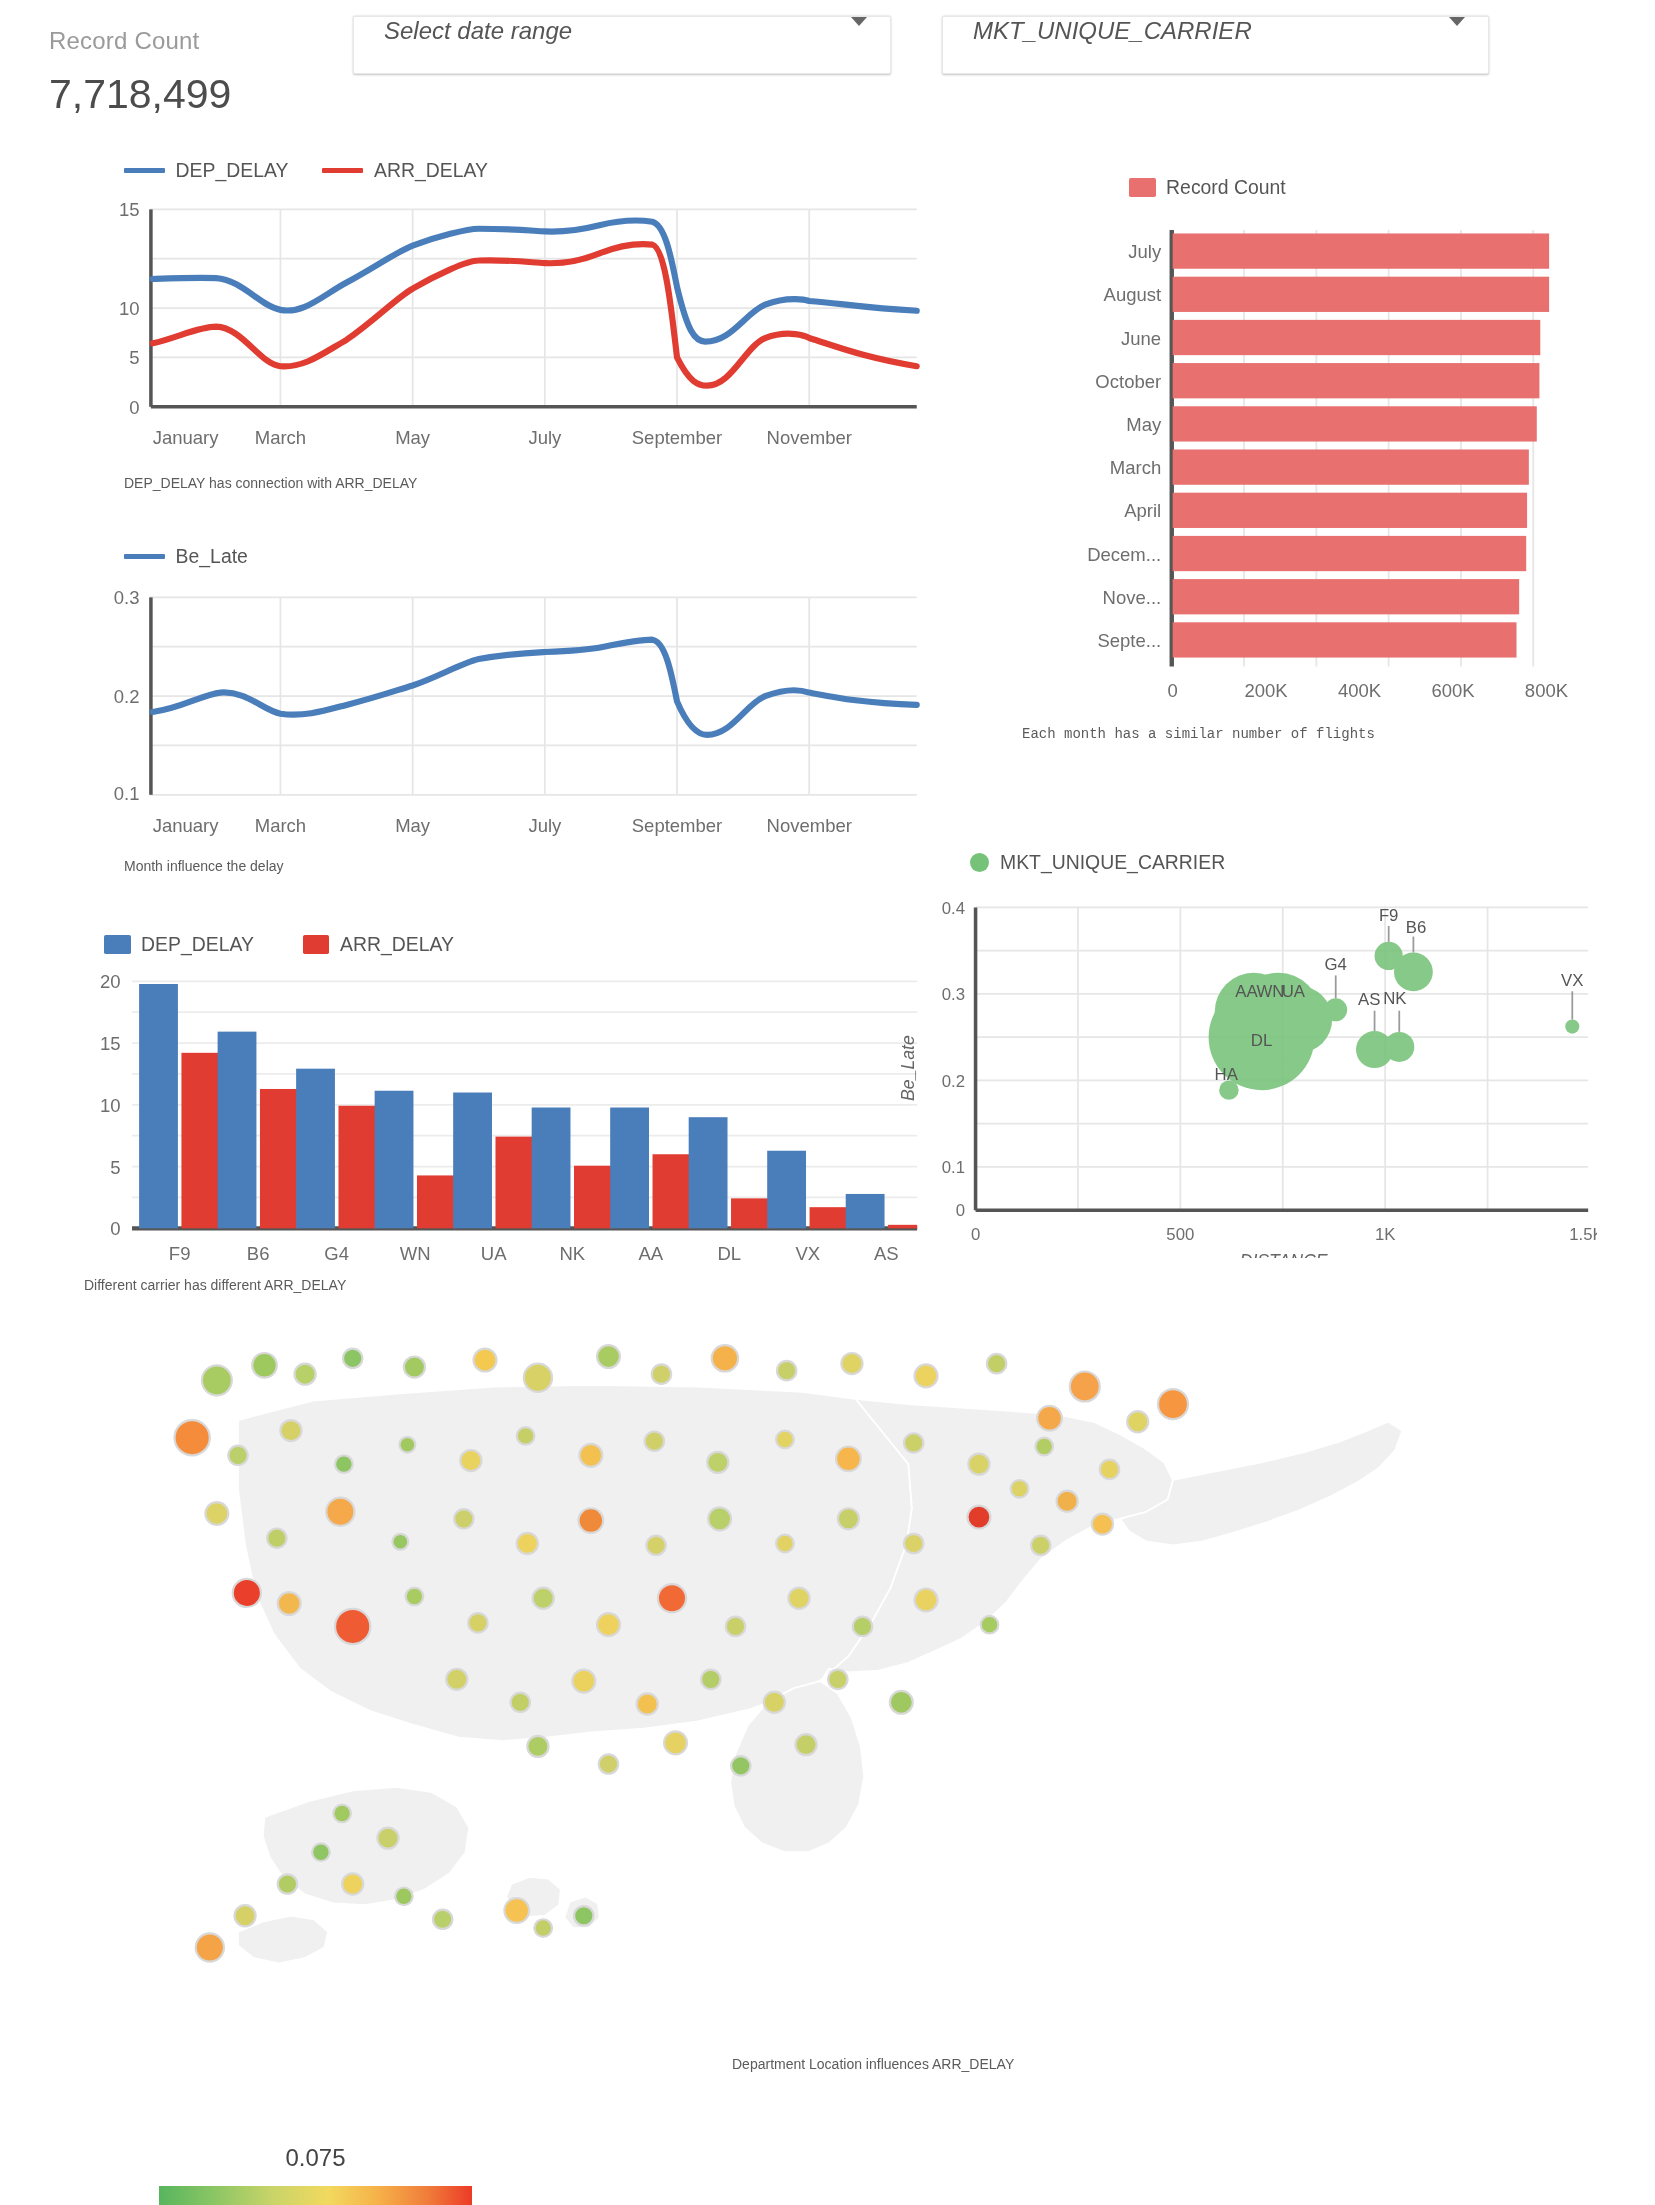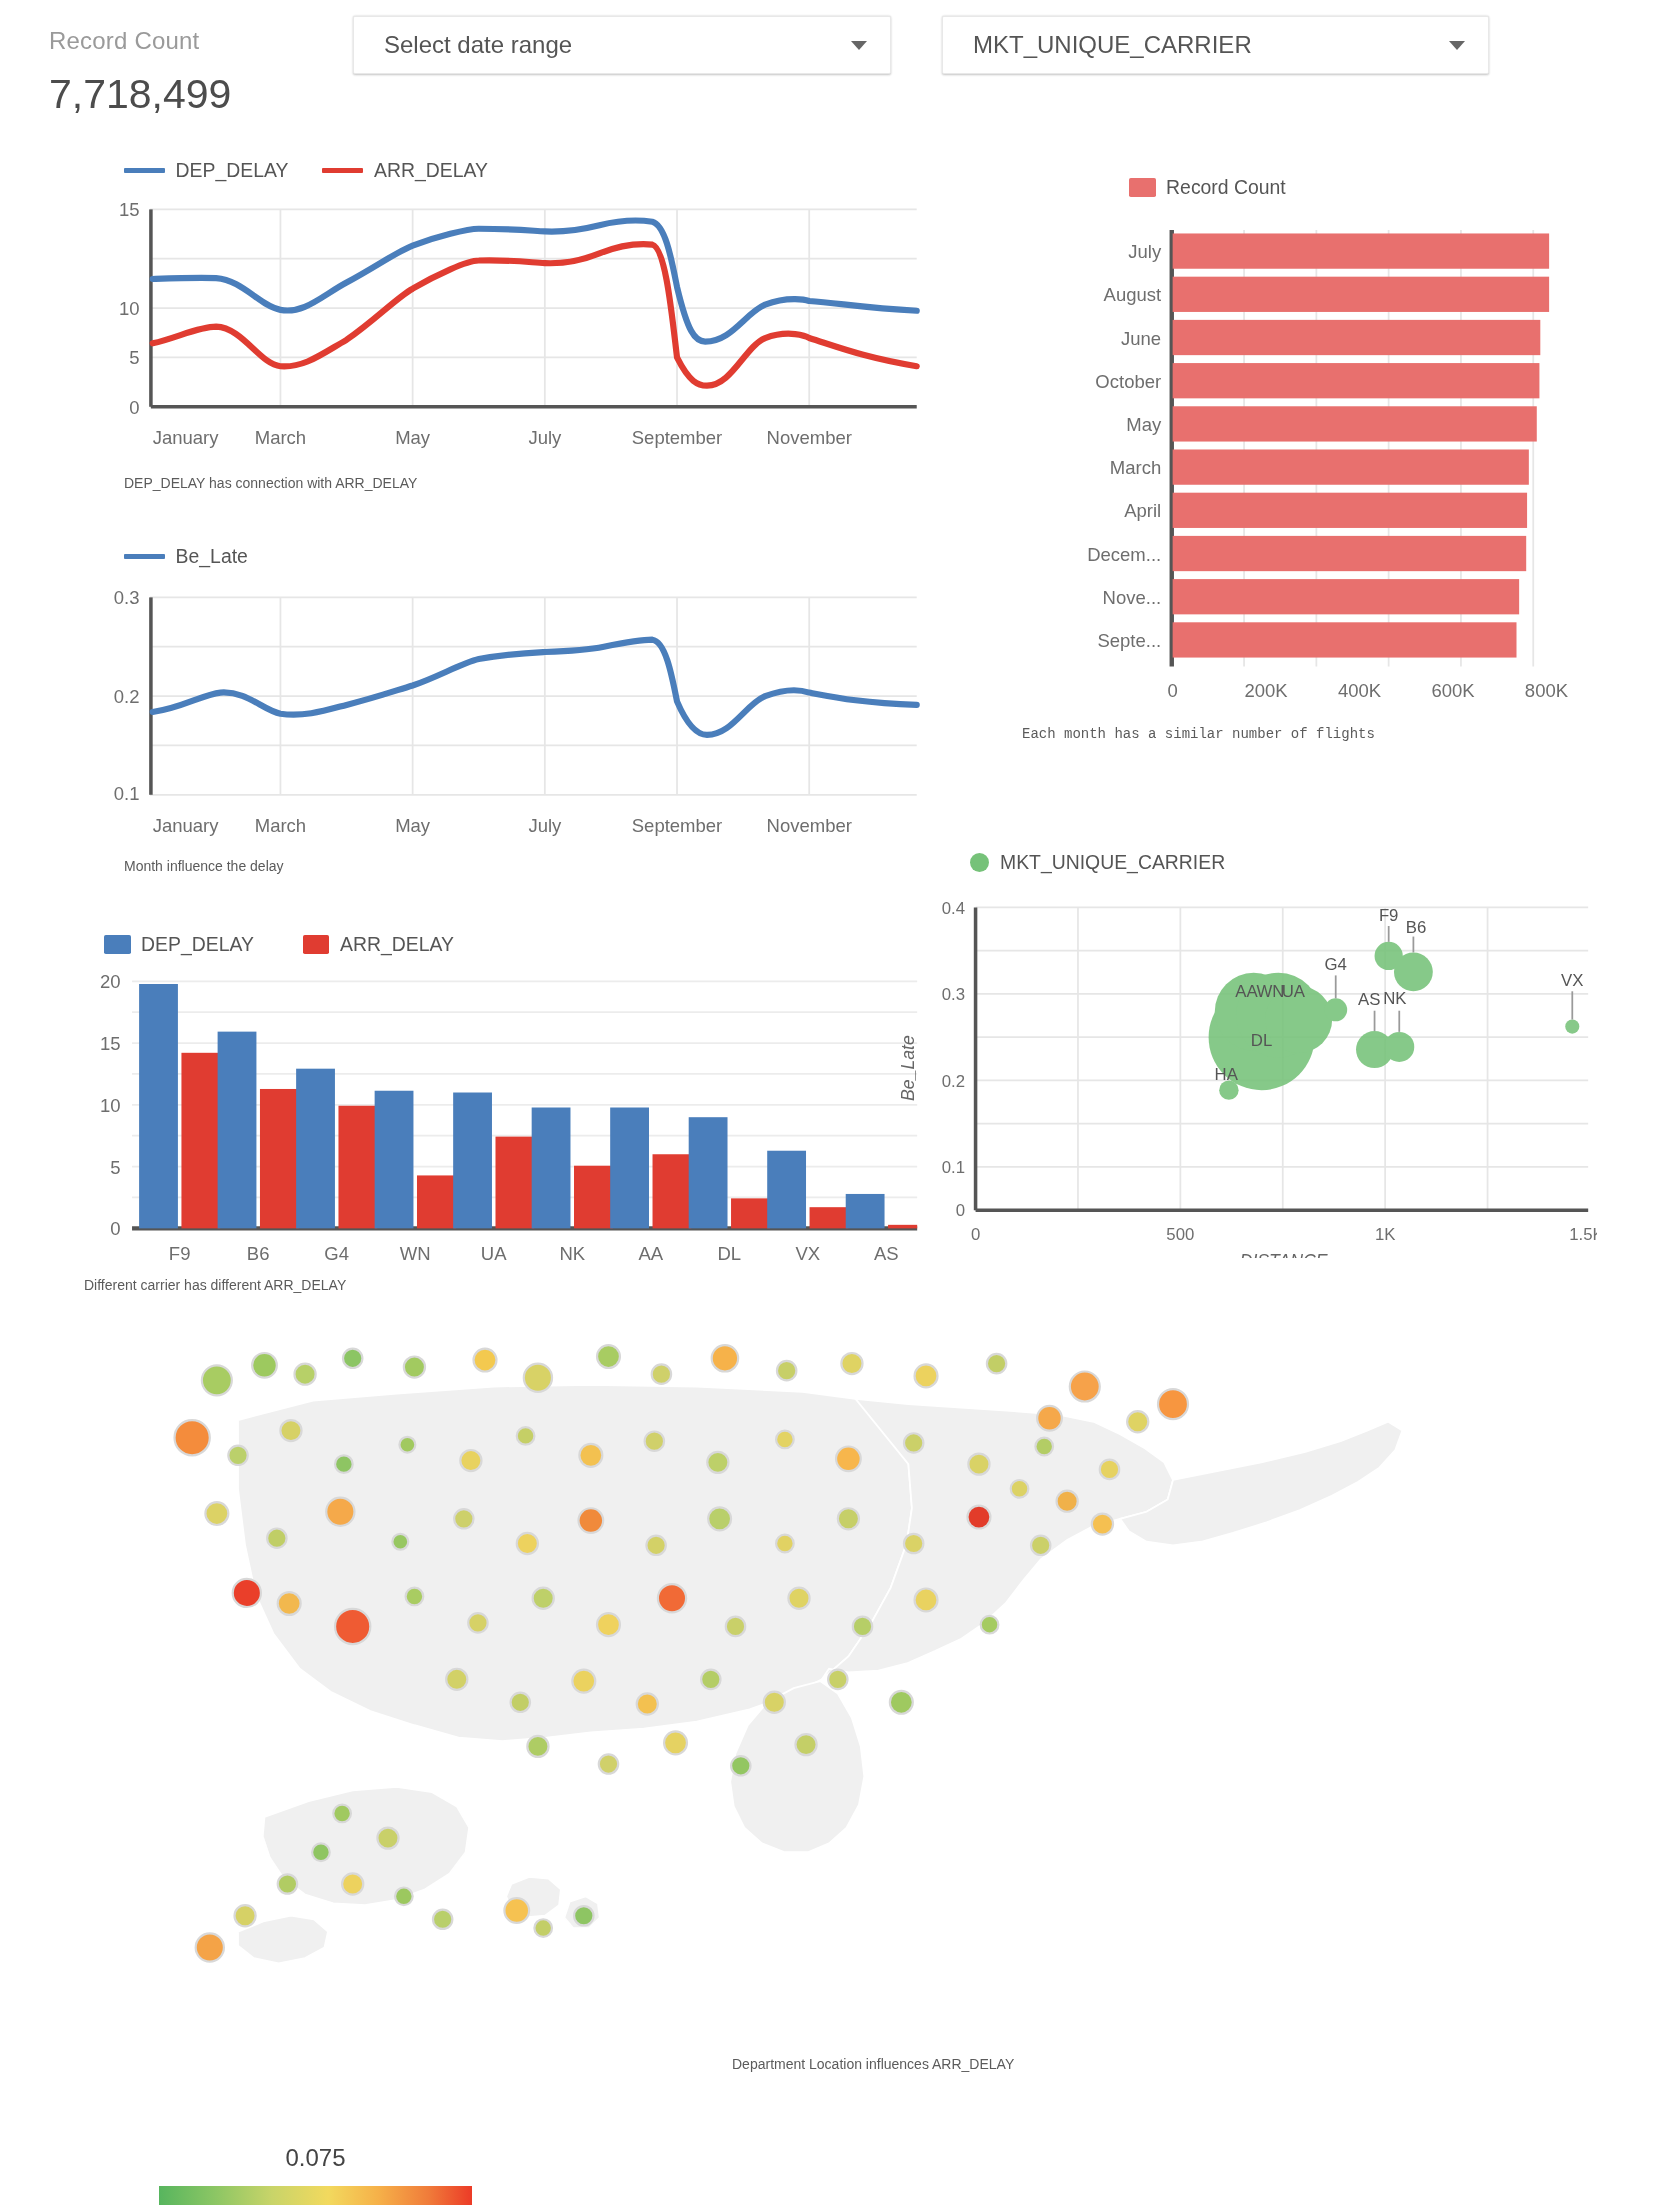--- a/index.html
+++ b/index.html
@@ -23,23 +23,24 @@
     white-space: nowrap;
   }
   #scorecard .sc-value {
     font-size: 41px; color: #4c4c4c; margin-top: 16px; white-space: nowrap;
   }
   .dropdown {
     background: #fff;
     border: 0.9px solid #e8e8e8;
     border-radius: 1.8px;
     box-shadow: 0 0.9px 2.6px rgba(0,0,0,.14), 0 0.9px 1.8px rgba(0,0,0,.10);
-    display: flex; align-items: center;
+    display: flex; align-items: flex-start;
     padding: 0 23px 0 30px;
     box-sizing: border-box;
+    font-style: italic;
   }
   .dropdown .dd-text {
     flex: 1; font-size: 24px; color: #555; white-space: nowrap;
   }
   .dropdown .dd-caret {
     width: 0; height: 0;
     border-left: 8px solid transparent;
     border-right: 8px solid transparent;
     border-top: 9.7px solid #666;
   }

